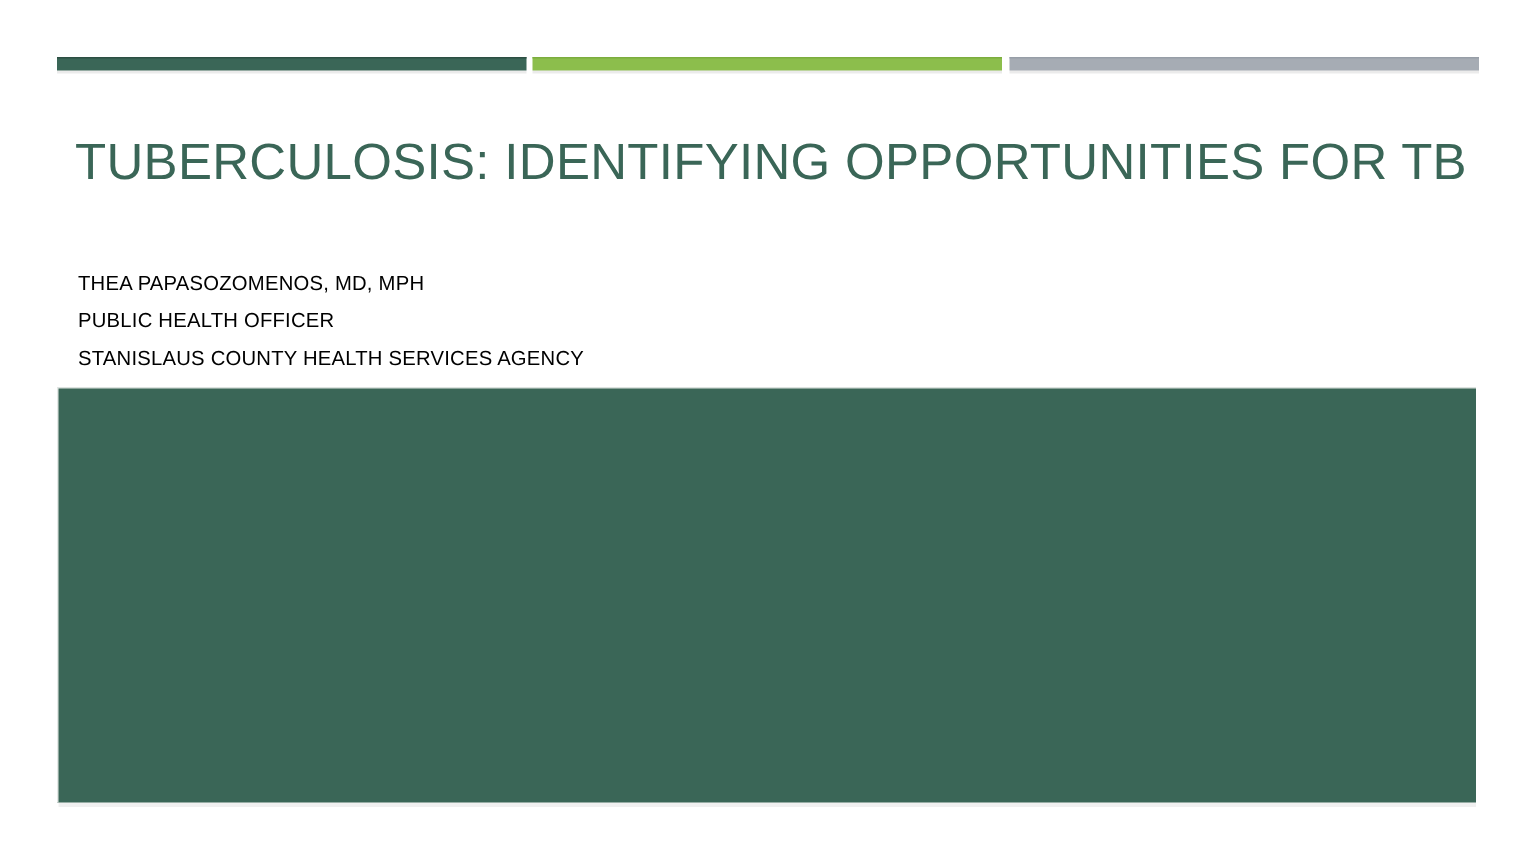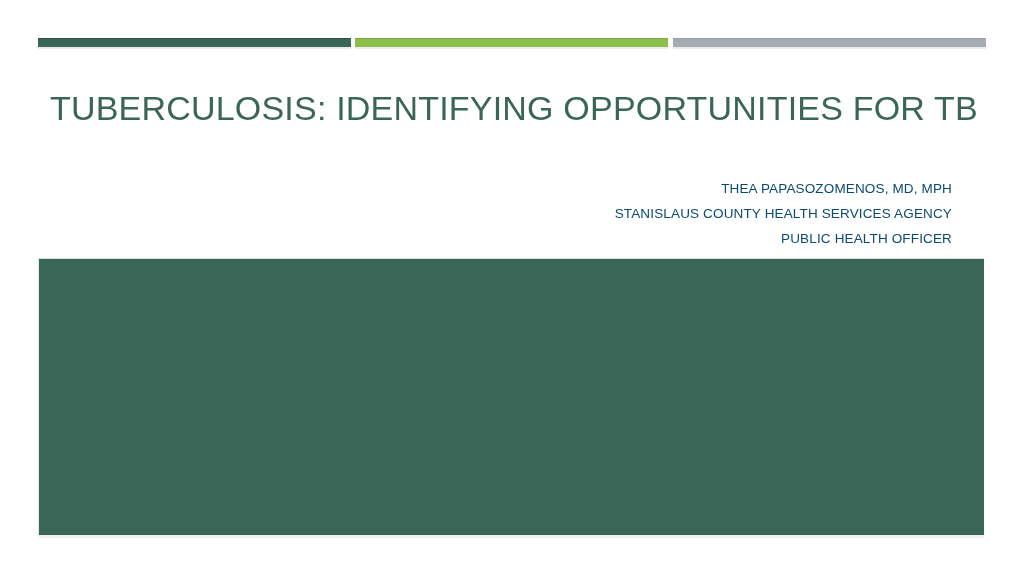--- a/index.html
+++ b/index.html
@@ -16,21 +16,20 @@
     position: relative;
   }
 
   .slide {
     position: absolute;
     left: 0;
     top: 0;
     width: 1024px;
     height: 576px;
     background: #FFFFFF;
-    text-align: right;
   }
 
   
   .bar-row {
     position: absolute;
     left: 0;
     top: 38px;
     width: 1024px;
     height: 11px;
   }
@@ -85,21 +84,21 @@
   }
 
   
   .subtitle-block {
     position: absolute;
     left: 52px;
     top: 176px;
     width: 900px;
   }
   .subtitle-line {
-    color: #0c4a6e;
+    color: #000000;
     font-size: 13.5px;
     line-height: 25px;
     font-weight: 300;
     letter-spacing: 0.15px;
     white-space: nowrap;
   }
 
   
   .content-block {
     position: absolute;
@@ -132,19 +131,19 @@
     <div class="bar bar-green"></div>
     <div class="bar bar-gray"></div>
   </div>
 
   <div class="title-block">
     <div class="title-line">TUBERCULOSIS: IDENTIFYING OPPORTUNITIES FOR TB</div>
   </div>
 
   <div class="subtitle-block">
     <div class="subtitle-line">THEA PAPASOZOMENOS, MD, MPH</div>
+    <div class="subtitle-line">PUBLIC HEALTH OFFICER</div>
     <div class="subtitle-line">STANISLAUS COUNTY HEALTH SERVICES AGENCY</div>
-    <div class="subtitle-line">PUBLIC HEALTH OFFICER</div>
   </div>
 
   <div class="content-block"></div>
 
 </div>
 
 </body></html>

